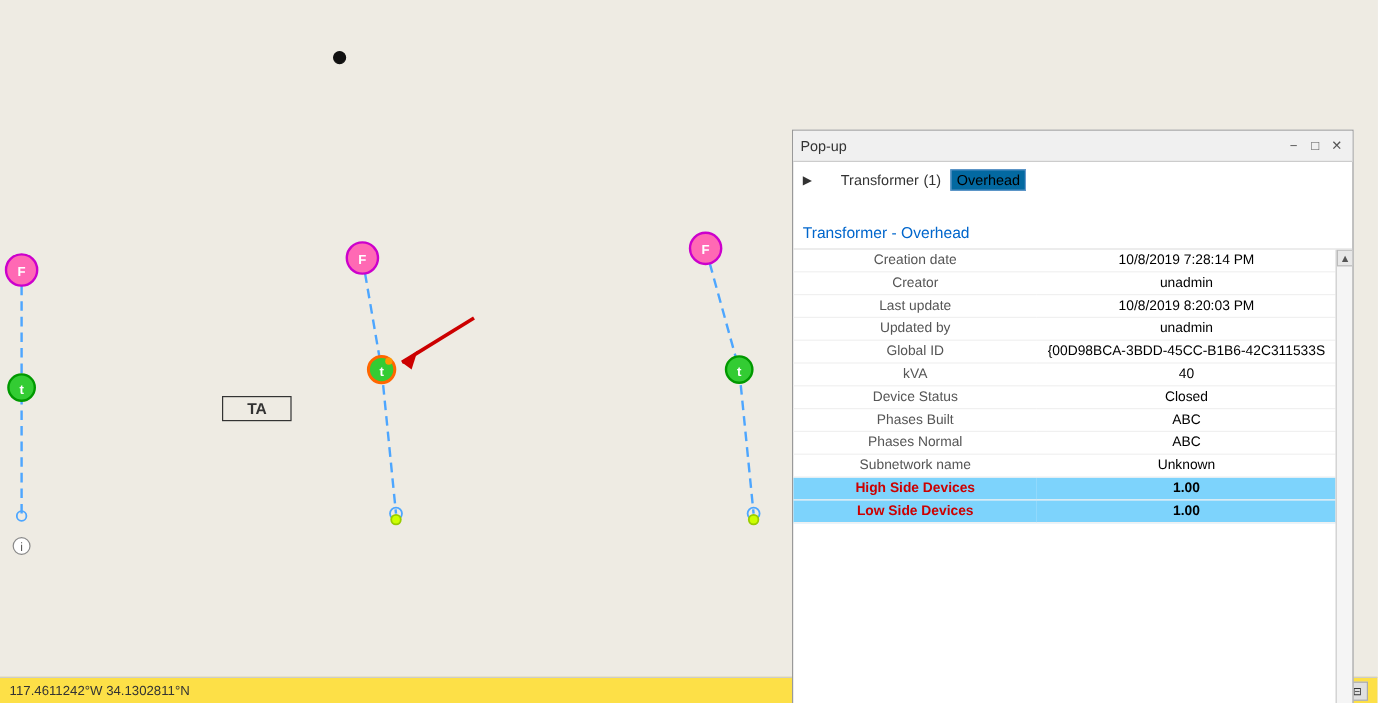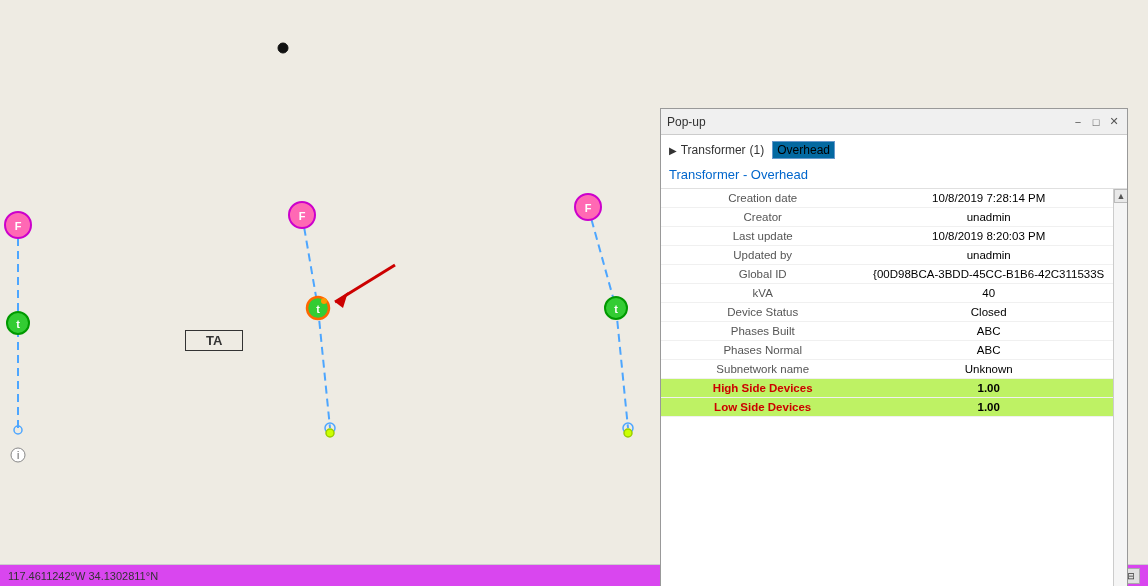--- a/index.html
+++ b/index.html
@@ -29,21 +29,21 @@
       width: 100%;
       height: 100%;
     }
 
     
     #status-bar {
       position: absolute;
       bottom: 0; left: 0;
       width: 1148px;
       height: 22px;
-      background: #d946ef;
+      background: #fde047;
       border-top: 1px solid #ccc;
       display: flex;
       align-items: center;
       justify-content: space-between;
       padding: 0 8px;
       font-size: 11px;
       color: #333;
       z-index: 10;
     }
 
@@ -129,20 +129,21 @@
     }
 
     .layer-arrow {
       font-size: 10px;
       color: #333;
     }
 
     .layer-name {
       font-size: 12px;
       color: #333;
+      margin-left: 20px;
     }
 
     .layer-badge {
       font-size: 12px;
       color: #333;
     }
 
     .selected-item {
       display: inline-block;
       background: #0369a1;
@@ -151,20 +152,21 @@
       font-size: 12px;
       color: #000;
       margin-left: 4px;
     }
 
     #popup-feature-title {
       padding: 4px 8px 6px 8px;
       font-size: 13px;
       color: #0066cc;
       border-bottom: 1px solid #e0e0e0;
+      margin-top: 19px;
     }
 
     #popup-table-container {
       flex: 1;
       overflow-y: auto;
       overflow-x: hidden;
       position: relative;
     }
 
     .scroll-indicator {
@@ -213,21 +215,21 @@
 
     .attr-value {
       padding: 3px 8px;
       color: #000;
       font-size: 11.5px;
       vertical-align: top;
       word-break: break-all;
     }
 
     .attr-row.highlight {
-      background: #bef264;
+      background: #7dd3fc;
     }
 
     .attr-row.highlight .attr-label {
       color: #cc0000;
       font-weight: bold;
     }
 
     .attr-row.highlight .attr-value {
       font-weight: bold;
     }

